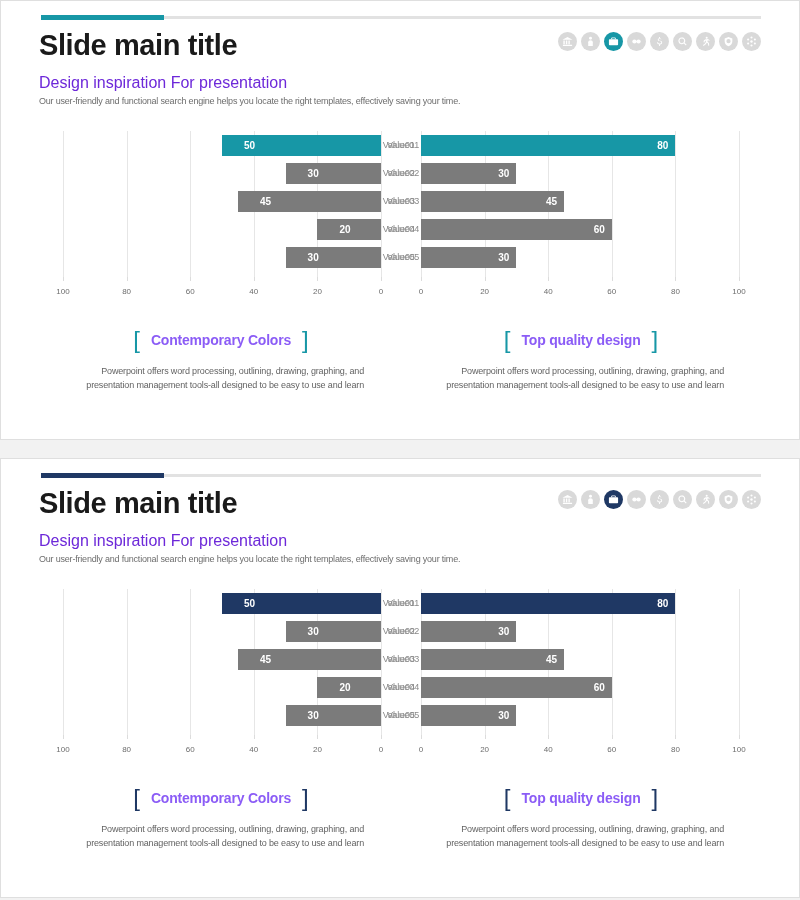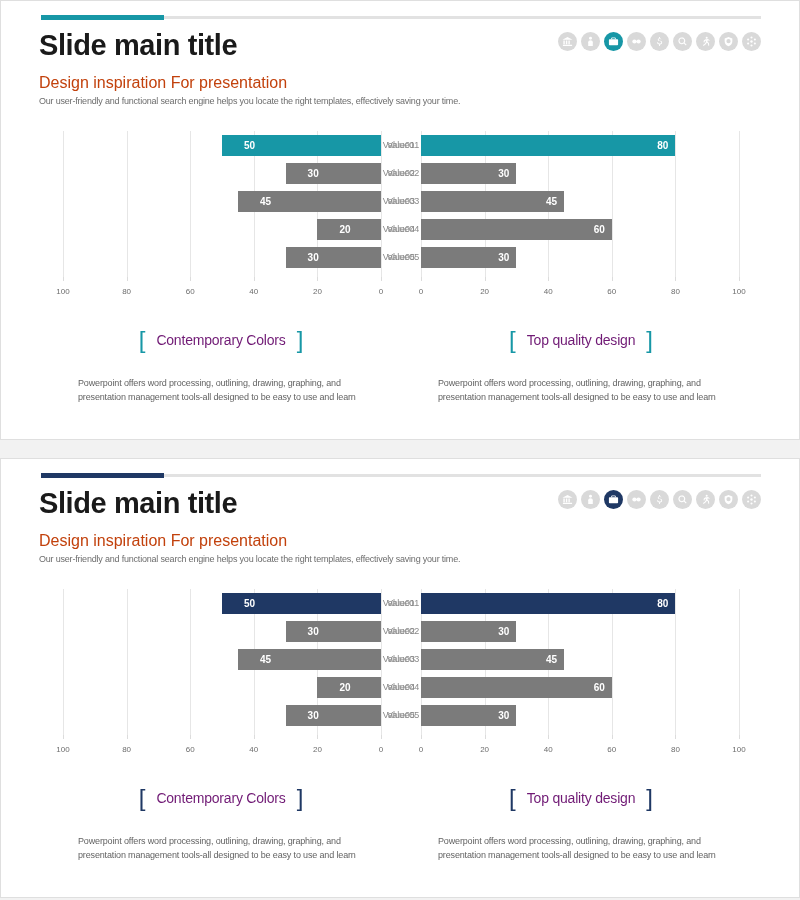--- a/index.html
+++ b/index.html
@@ -27,21 +27,21 @@
   }
   .rulebar .accent{position:absolute;left:0;top:-1px;width:123px;height:5px;}
 
   .title{
     position:absolute;left:38px;top:26px;
     font-size:29px;font-weight:bold;color:#1a1a1a;letter-spacing:-0.4px;
     line-height:36px;
   }
   .subtitle{
     position:absolute;left:38px;top:71px;
-    font-size:16px;font-weight:400;color:#c2410c;line-height:22px;
+    font-size:16px;font-weight:400;color:#6d28d9;line-height:22px;
   }
   .lede{
     position:absolute;left:38px;top:93px;
     font-size:9px;font-weight:400;color:#6d6d6d;line-height:14px;
     letter-spacing:-0.2px;white-space:nowrap;
   }
 
   
   .iconstrip{position:absolute;right:38px;top:31px;display:flex;gap:4px;}
   .ico{
@@ -99,25 +99,25 @@
   .caption{position:absolute;top:327px;width:330px;}
   .caption.left{left:55px;}
   .caption.right{left:415px;}
 
   .cap-head{
     display:flex;align-items:center;justify-content:center;gap:11px;
     height:24px;
   }
   .brk{font-size:24px;font-weight:500;line-height:24px;}
   .cap-title{
-    font-size:14px;font-weight:normal;color:#701a75;white-space:nowrap;letter-spacing:-0.2px;
+    font-size:14px;font-weight:bold;color:#8b5cf6;white-space:nowrap;letter-spacing:-0.2px;
   }
   .cap-body{
-    margin-top:24px;
-    font-size:9px;color:#636363;line-height:14px;text-align:left;
+    margin-top:12px;
+    font-size:9px;color:#636363;line-height:14px;text-align:right;
     padding:0 22px;letter-spacing:-0.15px;
   }
 </style>
 </head>
 <body>
 
 <div class="page" id="page-root">
     <div class="slide">
       <div class="rulebar">
         <div class="accent" style="background: rgb(23, 151, 166);"></div>

